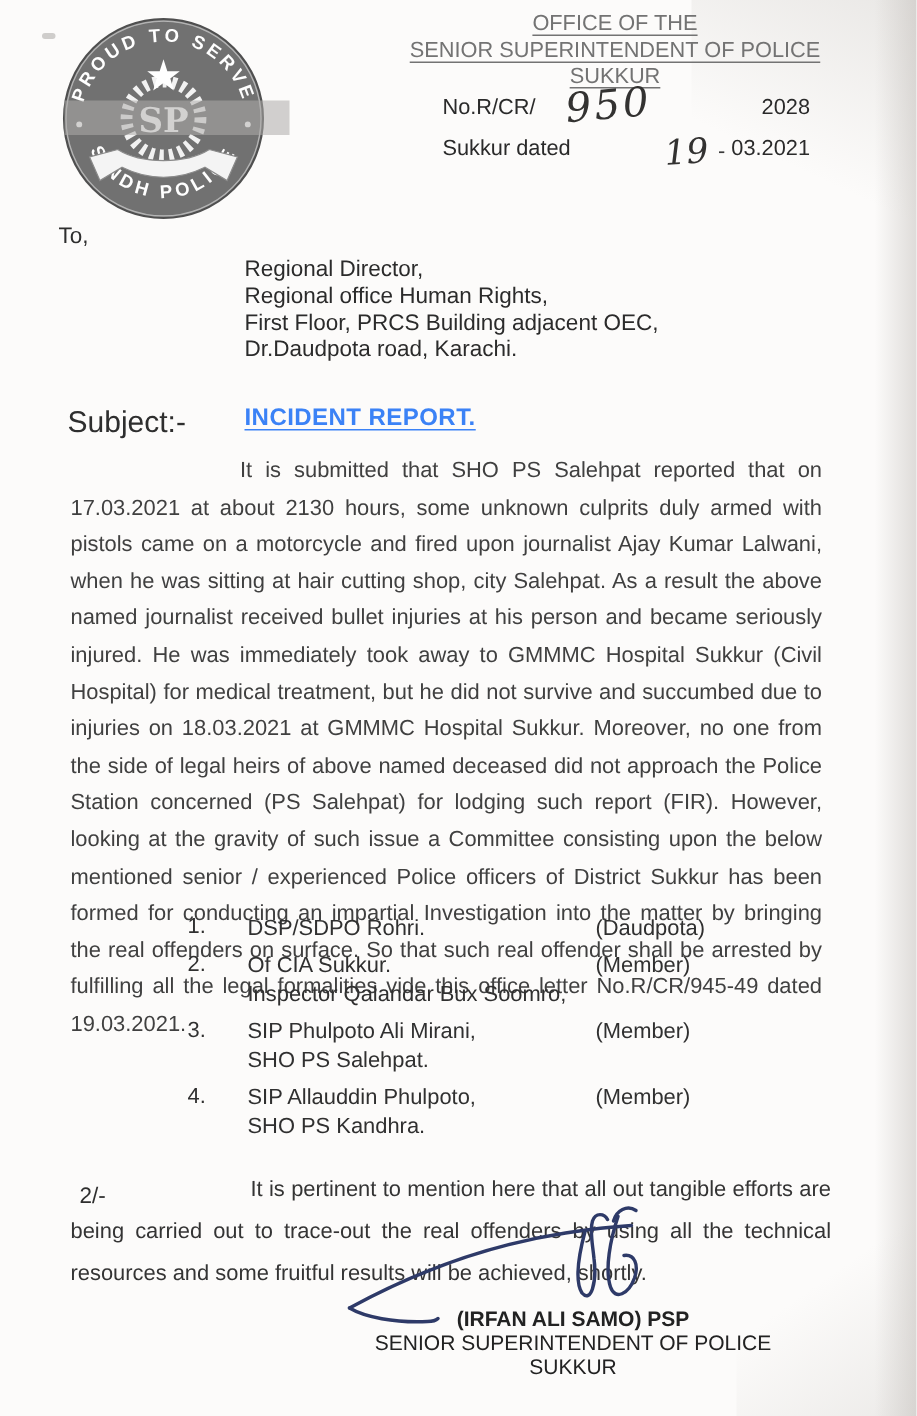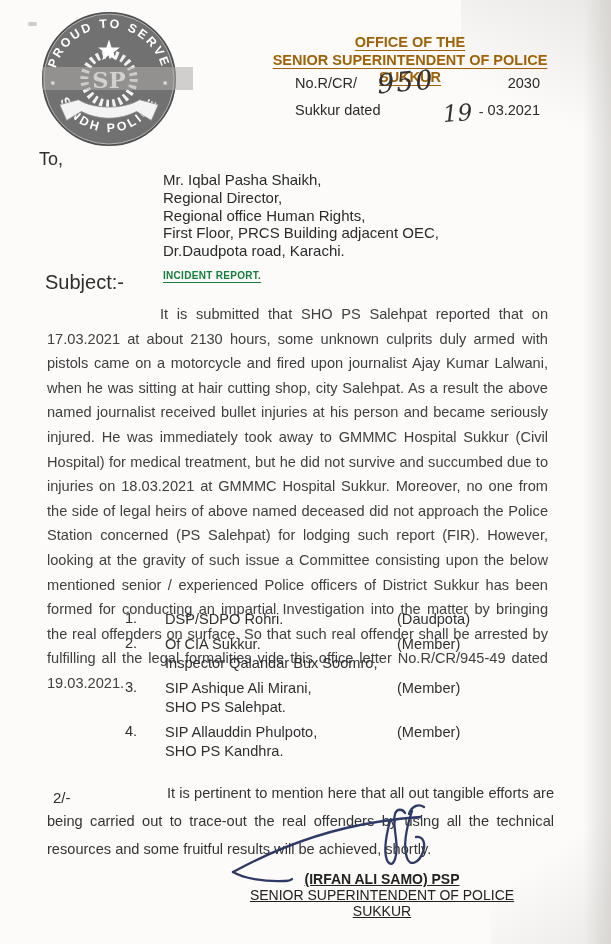--- a/index.html
+++ b/index.html
@@ -16,56 +16,56 @@
   .corner-br { position:absolute; right:0; bottom:0; width:120px; height:140px;
     background:linear-gradient(325deg, rgba(206,203,199,0.35), rgba(206,203,199,0) 60%); }
   .speck { position:absolute; left:28px; top:22px; width:9px; height:4px;
     background:#cfcdcb; border-radius:2px; }
   .scan-band { position:absolute; left:43px; top:67px; width:150px; height:23px;
     background:rgba(173,171,169,0.55); z-index:3; }
 
   .badge { position:absolute; left:40px; top:10px; width:138px; height:138px; z-index:2; }
 
   .office { position:absolute; left:260px; top:8px; width:300px; text-align:center;
-    font-weight:bold; font-size:14.5px; line-height:17.5px; color:#a16207;margin-top:26px; }
+    font-weight:normal; font-size:14.5px; line-height:17.5px; color:#737373; }
   .office span { text-decoration:underline; text-underline-offset:3px; text-decoration-thickness:1.4px; }
 
-  .ref { position:absolute; left:295px; top:63px; width:245px; font-size:14.5px; color:#2a2a2a;text-align:right; }
+  .ref { position:absolute; left:295px; top:52px; width:245px; font-size:14.5px; color:#2a2a2a;text-align:right; }
   .ref-row { display:flex; align-items:baseline; }
   .ref-row .spacer { flex:1; }
   .hw { font-family:"DejaVu Serif", serif; font-style:italic; color:#333231; }
   .hw-950 { display:inline-block; font-size:27px; letter-spacing:2px;
     transform:rotate(-5deg); margin-left:20px; position:relative; top:3px; }
   .hw-19 { display:inline-block; font-size:23px; transform:rotate(-4deg);
     position:relative; top:6px; margin-right:6px; }
   .dated-sep { position:relative; top:2px; margin-right:4px; color:#3a3a3a; }
 
-  .to-label { position:absolute; left:39px; top:149px; font-size:18px; }
+  .to-label { position:absolute; left:39px; top:149px; font-size:15px; }
   .addressee { position:absolute; left:163px; top:171px; font-size:15px; line-height:17.8px; color:#2b2b2b; }
 
   .subject-label { position:absolute; left:45px; top:271px; font-size:20px; }
-  .subject-text { position:absolute; left:163px; top:270px; font-size:10px; font-weight:bold;
-    text-decoration:underline; text-underline-offset:3px; letter-spacing:0.3px; color:#15803d; }
+  .subject-text { position:absolute; left:163px; top:270px; font-size:16px; font-weight:bold;
+    text-decoration:underline; text-underline-offset:3px; letter-spacing:0.3px; color:#3b82f6; }
 
   .para1 { position:absolute; left:47px; top:302px; width:501px;
     font-size:14.6px; line-height:24.6px; text-align:justify; text-indent:113px; color:#404040; }
 
   .committee { position:absolute; left:125px; top:610px; width:400px; font-size:14.6px; color:#303030; }
   .committee-item { display:grid; grid-template-columns:40px 232px 1fr; margin-bottom:6px; }
   .committee-item .lines { line-height:19px; }
   .committee-item .role { line-height:19px; }
 
   .page-marker { position:absolute; left:53px; top:789px; font-size:15px; }
   .para2 { position:absolute; left:47px; top:779px; width:507px;
     font-size:14.6px; line-height:28px; text-align:justify; text-indent:120px; color:#343434; }
 
   .signature-svg { position:absolute; left:225px; top:798px; width:215px; height:95px; z-index:4; }
 
   .sig-block { position:absolute; left:232px; top:872px; width:300px; text-align:center;
-    font-size:14px; line-height:15.8px; color:#222;text-decoration:underline; }
+    font-size:14px; line-height:15.8px; color:#222; }
   .sig-name { font-weight:bold; }
 </style>
 </head>
 <body>
 
 <div class="page">
 
   <div class="corner-tr"></div>
   <div class="corner-br"></div>
   <div class="edge-right"></div>
@@ -102,35 +102,34 @@
     <div><span>OFFICE OF THE</span></div>
     <div><span>SENIOR SUPERINTENDENT OF POLICE</span></div>
     <div><span>SUKKUR</span></div>
   </div>
 
   <div class="ref">
     <div class="ref-row">
       <span>No.R/CR/</span>
       <span class="hw hw-950">950</span>
       <span class="spacer"></span>
-      <span>2030</span>
+      <span>2028</span>
     </div>
     <div class="ref-row">
       <span>Sukkur dated</span>
       <span class="spacer"></span>
       <span class="hw hw-19">19</span>
       <span class="dated-sep">-</span>
       <span>03.2021</span>
     </div>
   </div>
 
   <div class="to-label">To,</div>
 
   <div class="addressee">
-    <div>Mr. Iqbal Pasha Shaikh,</div>
     <div>Regional Director,</div>
     <div>Regional office Human Rights,</div>
     <div>First Floor, PRCS Building adjacent OEC,</div>
     <div>Dr.Daudpota road, Karachi.</div>
   </div>
 
   <div class="subject-label">Subject:-</div>
   <div class="subject-text">INCIDENT REPORT.</div>
 
   <div class="para1">It is submitted that SHO PS Salehpat reported that on 17.03.2021 at about 2130 hours, some unknown culprits duly armed with pistols came on a motorcycle and fired upon journalist Ajay Kumar Lalwani, when he was sitting at hair cutting shop, city Salehpat. As a result the above named journalist received bullet injuries at his person and became seriously injured. He was immediately took away to GMMMC Hospital Sukkur (Civil Hospital) for medical treatment, but he did not survive and succumbed due to injuries on 18.03.2021 at GMMMC Hospital Sukkur. Moreover, no one from the side of legal heirs of above named deceased did not approach the Police Station concerned (PS Salehpat) for lodging such report (FIR). However, looking at the gravity of such issue a Committee consisting upon the below mentioned senior / experienced Police officers of District Sukkur has been formed for conducting an impartial Investigation into the matter by bringing the real offenders on surface. So that such real offender shall be arrested by fulfilling all the legal formalities vide this office letter No.R/CR/945-49 dated 19.03.2021.</div>
@@ -147,21 +146,21 @@
       <div>2.</div>
       <div class="lines">
         <div>Of CIA Sukkur.</div>
         <div>Inspector Qalandar Bux Soomro,</div>
       </div>
       <div class="role">(Member)</div>
     </div>
     <div class="committee-item">
       <div>3.</div>
       <div class="lines">
-        <div>SIP Ashique Ali Mirani,</div>
+        <div>SIP Phulpoto Ali Mirani,</div>
         <div>SHO PS Salehpat.</div>
       </div>
       <div class="role">(Member)</div>
     </div>
     <div class="committee-item">
       <div>4.</div>
       <div class="lines">
         <div>SIP Allauddin Phulpoto,</div>
         <div>SHO PS Kandhra.</div>
       </div>

